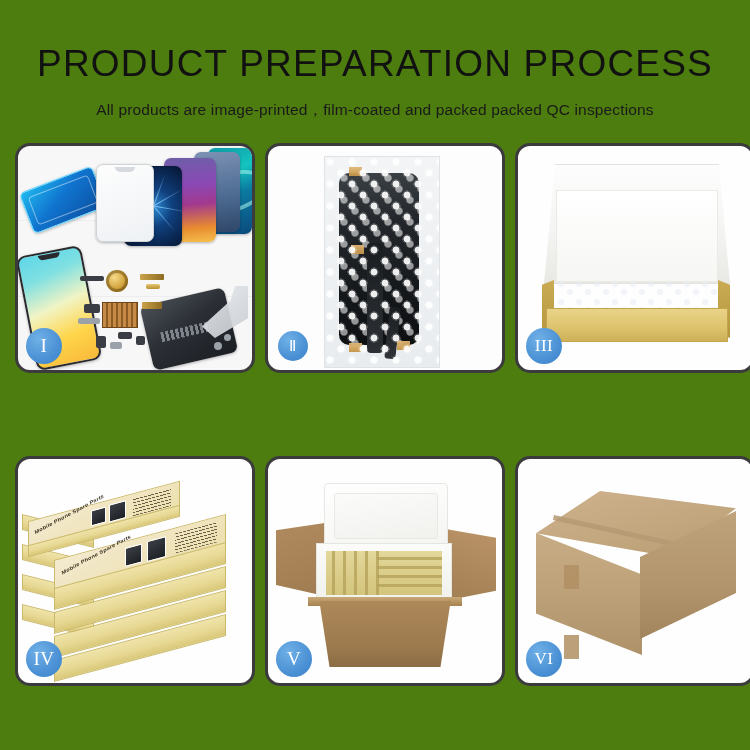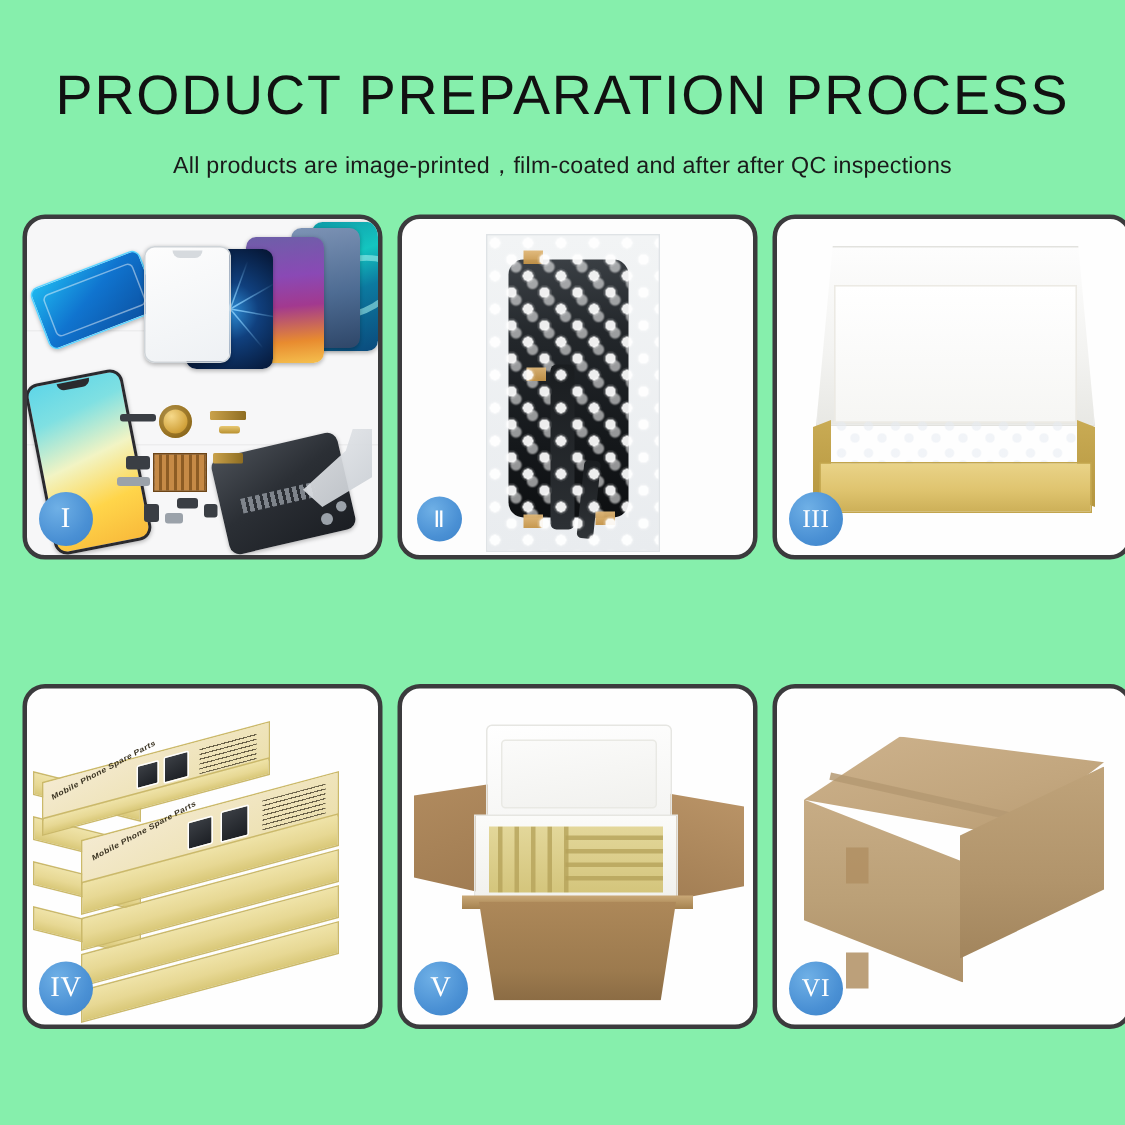--- a/index.html
+++ b/index.html
@@ -2,21 +2,21 @@
 <html><head>
 <meta charset="utf-8">
 <style>
   * { box-sizing: border-box; margin: 0; padding: 0; }
   html, body {
     width: 750px; height: 750px;
     background: #ffffff;
     font-family: "Liberation Sans", sans-serif;
     overflow: hidden;
   }
-  .page { position: relative; width: 750px; height: 750px; background: #86efac; }
+  .page { position: relative; width: 750px; height: 750px; background: #4d7c0f; }
 
   
   .header { position: absolute; left: 0; top: 0; width: 750px; text-align: center; }
   .title {
     font-size: 37px; font-weight: 400; letter-spacing: 1.2px;
     color: #111; line-height: 1; padding-top: 45px;
     font-family: "Liberation Sans", sans-serif;
   }
   .subtitle {
     font-size: 15.5px; color: #1a1a1a; letter-spacing: 0.15px;
@@ -349,21 +349,21 @@
     background: #b08f63; opacity: .85;
   }
 </style>
 </head>
 <body>
 
 <div class="page">
 
   <div class="header">
     <div class="title">PRODUCT PREPARATION PROCESS</div>
-    <div class="subtitle">All products are image-printed，film-coated and after after QC inspections</div>
+    <div class="subtitle">All products are image-printed，film-coated and packed packed QC inspections</div>
   </div>
 
   <div class="grid">
 
     <div class="panel p1">
       <div class="photo">
         <div class="strip" style="top:74px"></div>
         <div class="strip" style="top:150px"></div>
 
         <div class="ph ph-film"></div>

